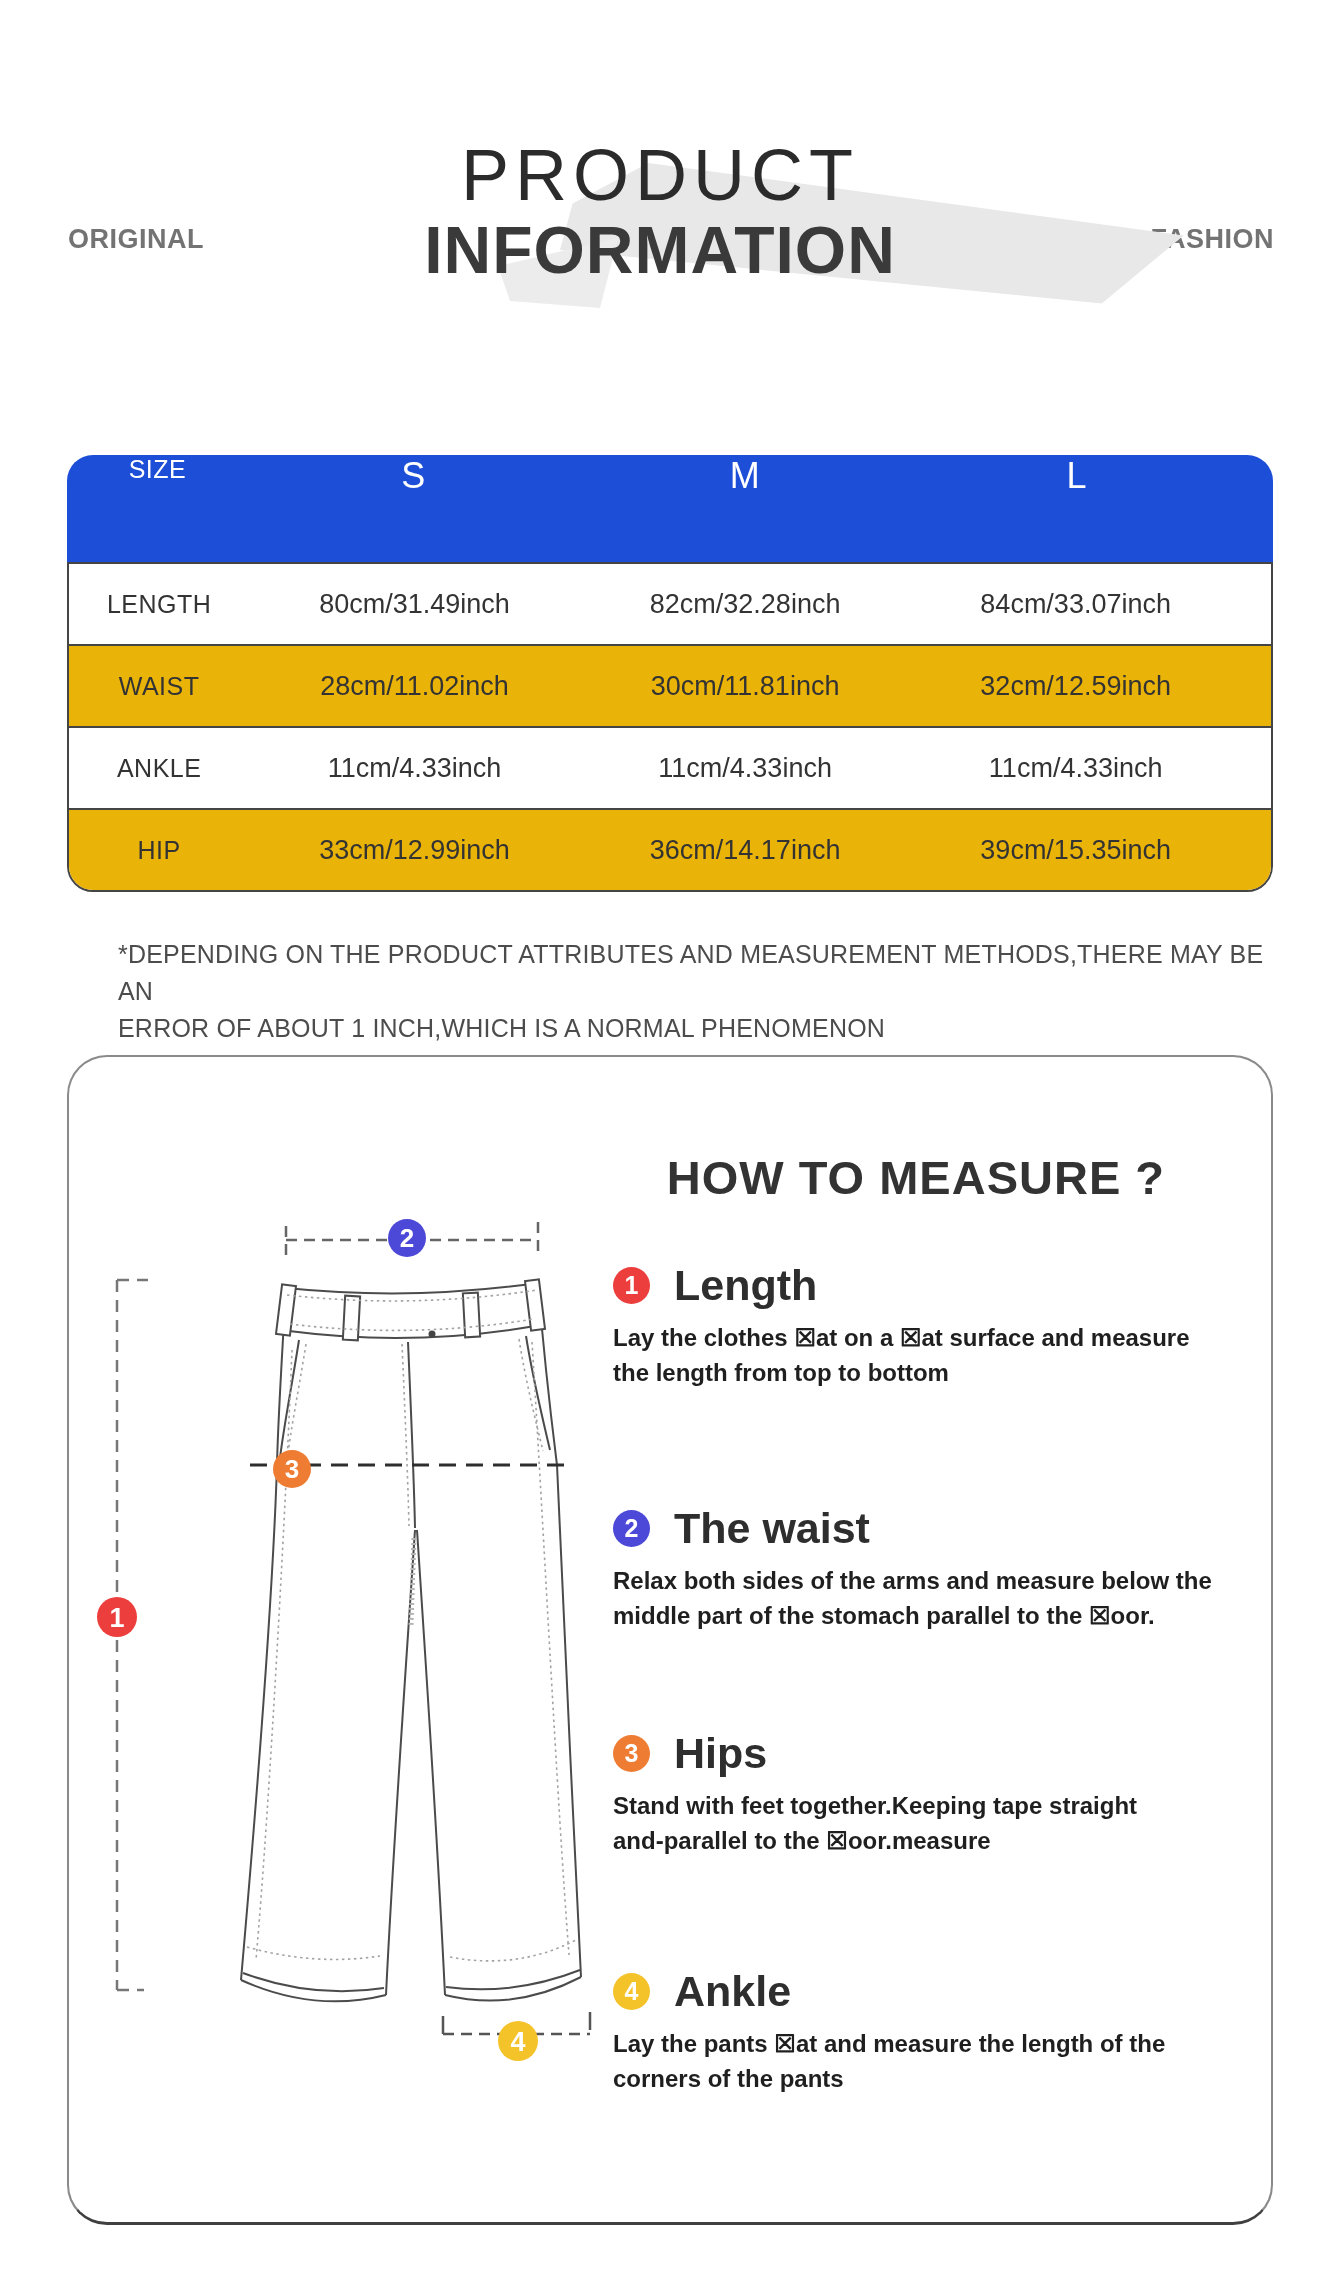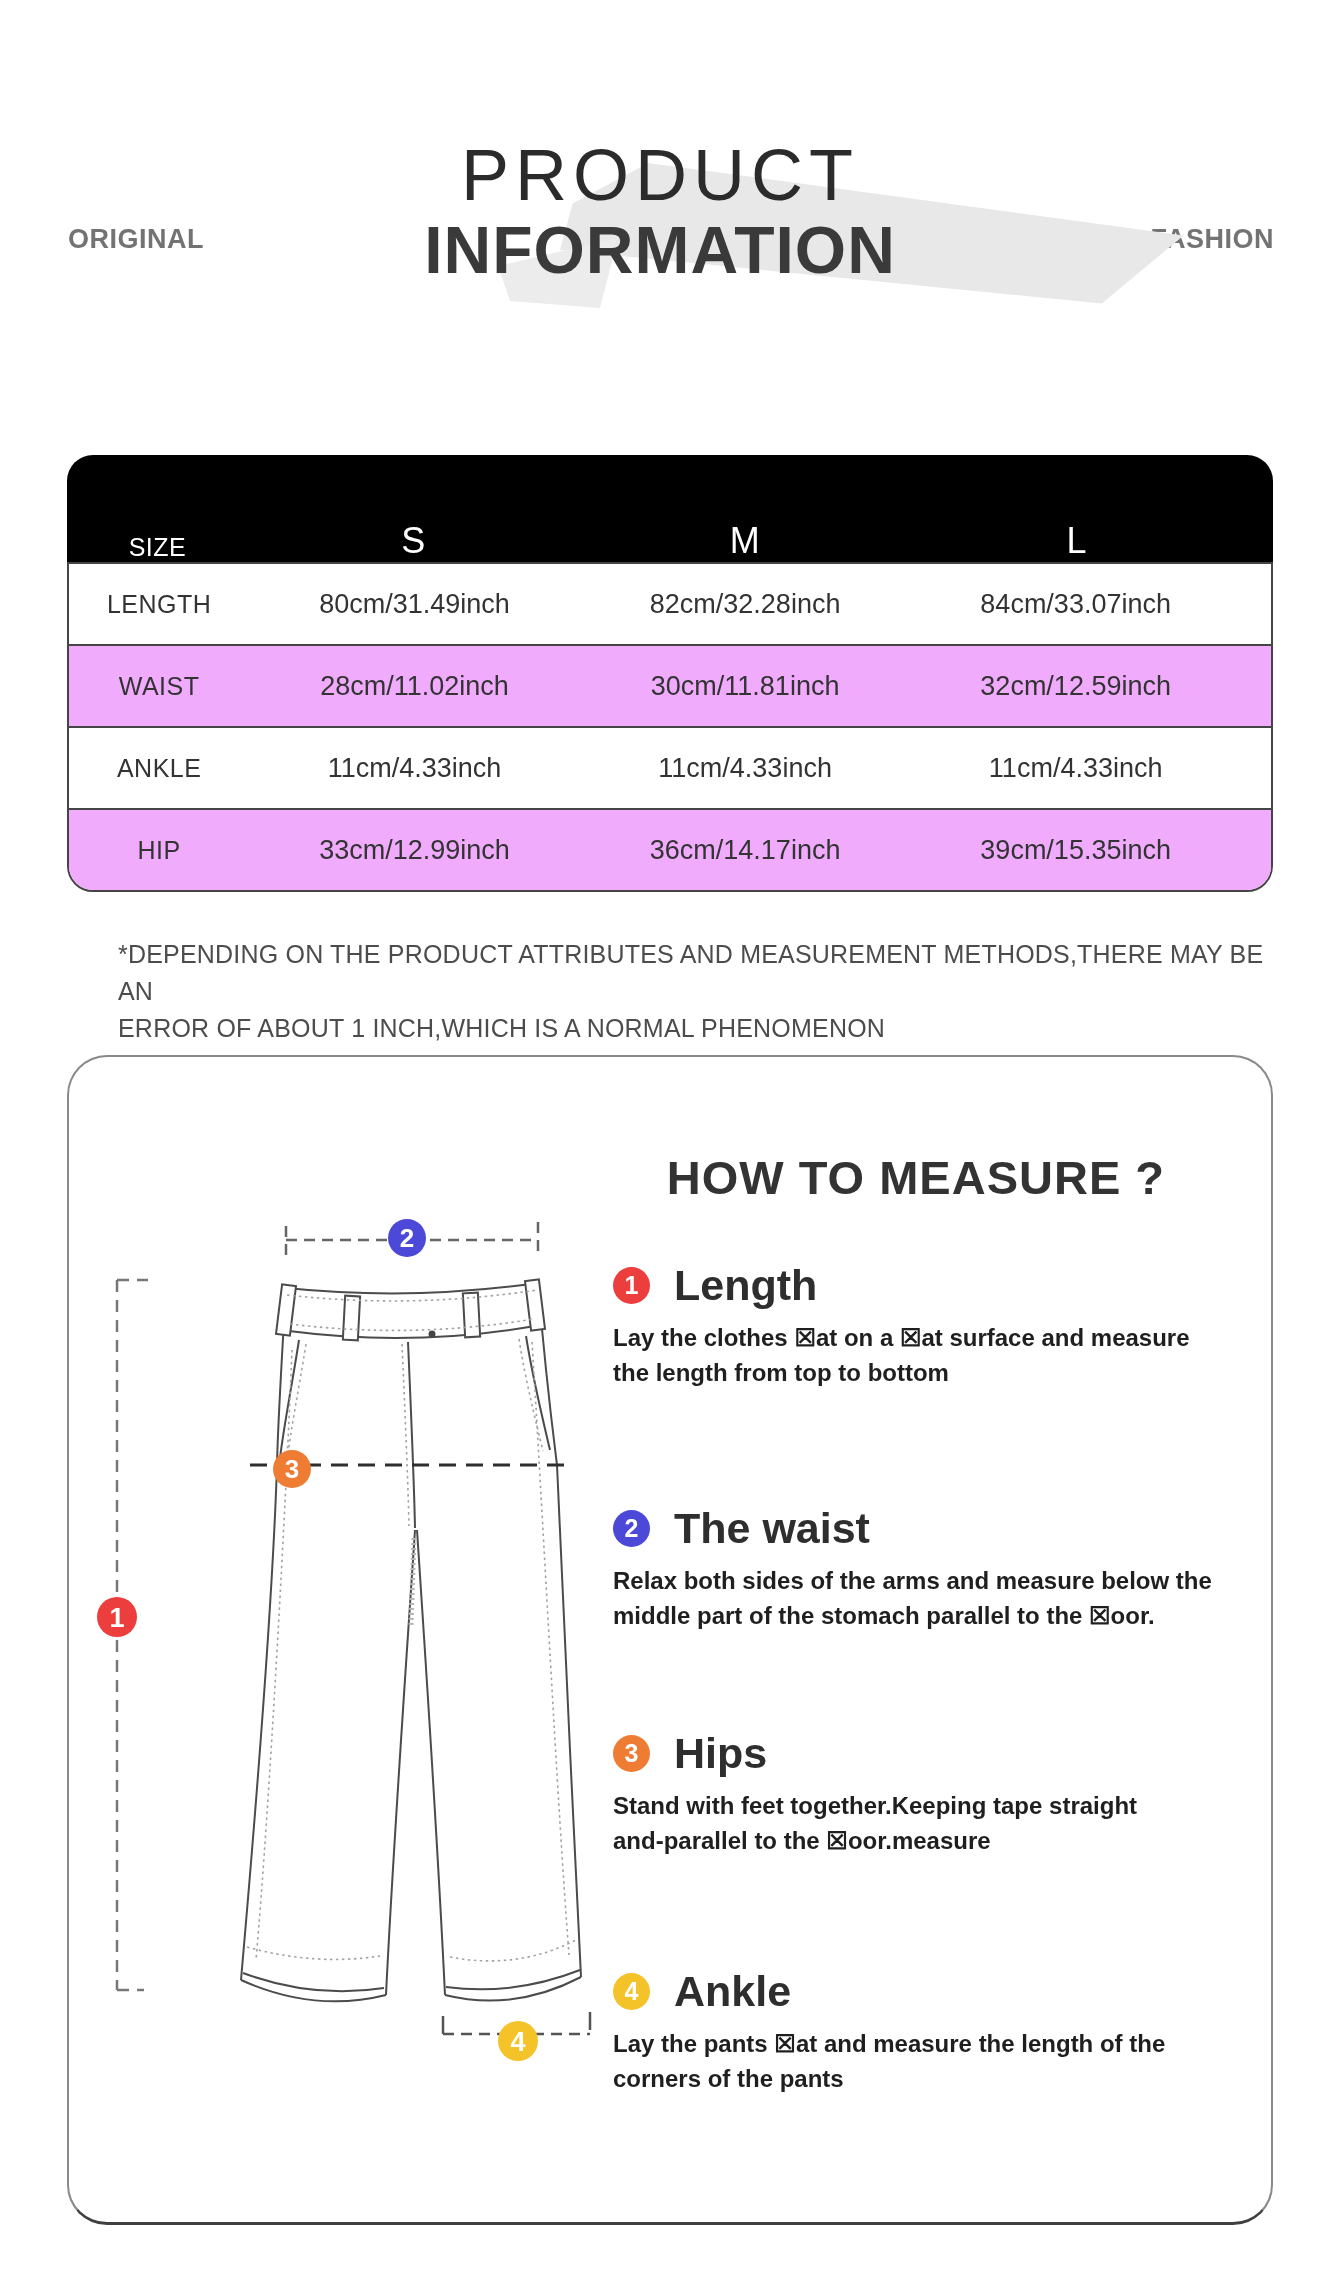--- a/index.html
+++ b/index.html
@@ -12,26 +12,26 @@
   .swoosh{position:absolute;left:560px;top:160px;width:630px;height:145px;background:#e8e8e8;
           clip-path:polygon(2% 30%,14% 2%,99% 52%,86% 99%,0% 62%);z-index:0;}
   .swoosh2{position:absolute;left:498px;top:238px;width:120px;height:70px;background:#ececec;
           clip-path:polygon(0 40%,100% 0,85% 100%,10% 90%);z-index:0;}
   .title-wrap{position:absolute;left:0;top:138px;width:1340px;text-align:center;z-index:1;transform:translateX(-10px);}
   .title-thin{font-size:72px;font-weight:300;letter-spacing:6px;color:#2b2b2b;line-height:74px;}
   .title-bold{font-size:66px;font-weight:800;letter-spacing:1px;color:#3a3a3a;line-height:68px;margin-top:4px;}
 
   
   .size-table{position:absolute;left:67px;top:455px;width:1206px;z-index:1;}
-  .t-head{height:107px;background:#000000;border-radius:26px 26px 0 0;display:flex;align-items:flex-end;
+  .t-head{height:107px;background:#1d4ed8;border-radius:26px 26px 0 0;display:flex;align-items:flex-start;
           color:#fff;font-size:36px;letter-spacing:1px;}
   .t-body{border:2px solid #454545;border-radius:0 0 26px 26px;overflow:hidden;background:#fff;}
   .t-row{display:flex;align-items:center;height:80px;font-size:27px;color:#333;background:#fff;}
   .t-row + .t-row{border-top:2px solid #454545;}
-  .t-row.alt{background:#f0abfc;}
+  .t-row.alt{background:#eab308;}
   .c-label{width:15%;text-align:center;font-size:25px;letter-spacing:.5px;}
   .c-val{width:27.5%;text-align:center;}
   .c-pad{width:2.5%;}
 
   
   .disclaimer{position:absolute;left:118px;top:936px;width:1160px;font-size:25px;line-height:37px;
               color:#4c4c4c;letter-spacing:.2px;}
 
   
   .panel{position:absolute;left:67px;top:1055px;width:1202px;height:1165px;border:2px solid #8a8a8a;

